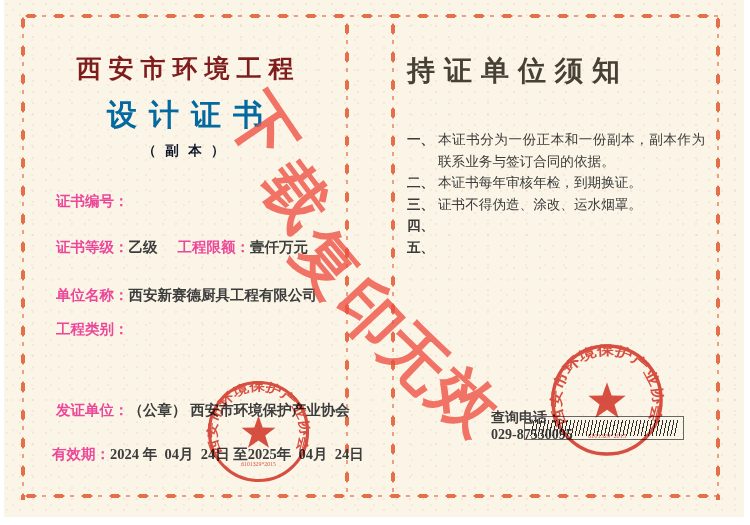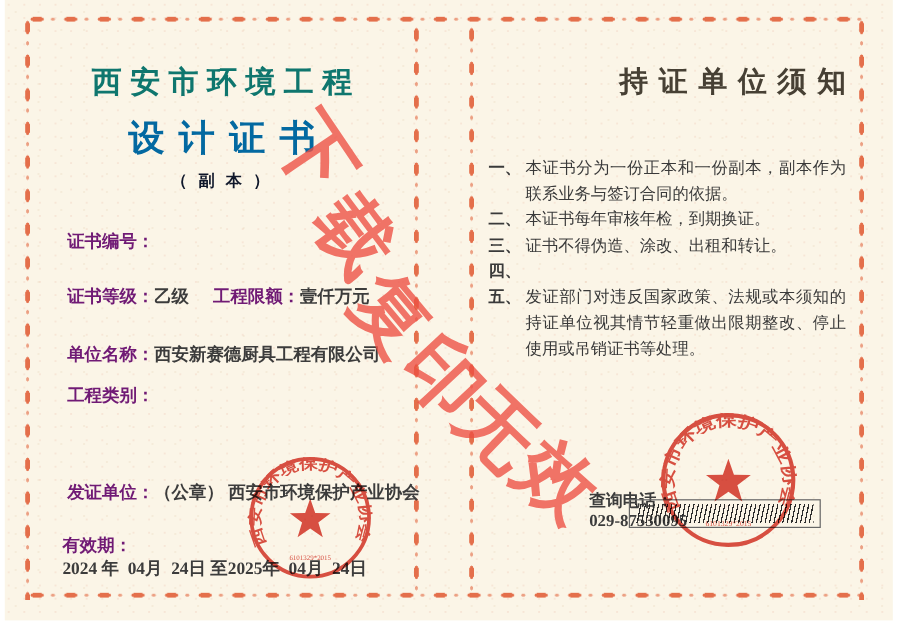--- a/index.html
+++ b/index.html
@@ -33,36 +33,36 @@
   }
   .b-top{left:20px;top:10px;width:700px;}
   .b-bottom{left:20px;top:490px;width:700px;}
   .b-left{left:17px;top:12px;height:488px;}
   .b-right{left:712px;top:12px;height:488px;}
   .b-div1{left:341px;top:18px;height:478px;}
   .b-div2{left:387px;top:18px;height:478px;}
 
   
   .l-title1{position:absolute;left:28px;top:52px;width:314px;text-align:center;
-    font-size:25px;font-weight:700;letter-spacing:7px;text-indent:7px;color:#0f766e;}
+    font-size:25px;font-weight:700;letter-spacing:7px;text-indent:7px;color:#7f1d1d;}
   .l-title2{position:absolute;left:28px;top:95px;width:314px;text-align:center;
     font-size:30px;font-weight:700;letter-spacing:12px;text-indent:12px;color:#0369a1;}
   .l-sub{position:absolute;left:28px;top:142px;width:314px;text-align:center;
     font-size:13.5px;font-weight:600;letter-spacing:3px;color:#0f172a;}
   .row{position:absolute;left:56px;font-size:14.5px;color:#3c3c3c;display:flex;white-space:pre;}
-  .row .lab{font-weight:700;color:#701a75;}
+  .row .lab{font-weight:700;color:#ec4899;}
   .row .val{font-weight:600;}
   .r1{top:192px;} .r2{top:238px;text-align:center;} .r3{top:286px;} .r4{top:320px;white-space:normal;}
-  .r5{top:401px;} .r6{top:445px;left:52px;flex-direction:column;}
+  .r5{top:401px;} .r6{top:445px;left:52px;}
   .pair2{margin-left:20px;}
   .cat-val{line-height:18px;font-weight:600;}
 
   
-  .r-title{position:absolute;left:398px;top:52px;width:316px;text-align:right;
-    font-size:24px;font-weight:700;letter-spacing:9px;text-indent:9px;color:#474034;}
+  .r-title{position:absolute;left:398px;top:52px;width:316px;text-align:left;
+    font-size:28px;font-weight:700;letter-spacing:9px;text-indent:9px;color:#474034;}
   .notices{position:absolute;left:407px;top:129px;width:298px;margin:0;padding:0;list-style:none;}
   .notices li{display:flex;font-size:13.6px;line-height:21.5px;color:#3a3a3a;font-weight:500;}
   .notices .num{width:31px;flex:none;font-weight:600;}
   .notices .txt{flex:1;text-align:justify;}
   .phone-row{position:absolute;left:477px;top:393px;font-size:14px;font-weight:600;color:#3c3c3c;white-space:pre;}
   .barcode{
     position:absolute;left:524px;top:416px;width:160px;height:24px;
     border:1px solid #666;background:
       repeating-linear-gradient(102deg, #2c2c2c 0 1px, rgba(0,0,0,0) 1px 3.6px);
     background-origin:content-box;padding:3px 5px;box-sizing:border-box;background-clip:content-box;
@@ -141,28 +141,27 @@
     <li>
       <span class="num">一、</span>
       <span class="txt">本证书分为一份正本和一份副本，副本作为联系业务与签订合同的依据。</span>
     </li>
     <li>
       <span class="num">二、</span>
       <span class="txt">本证书每年审核年检，到期换证。</span>
     </li>
     <li>
       <span class="num">三、</span>
-      <span class="txt">证书不得伪造、涂改、出租和转让。</span>
+      <span class="txt">证书不得伪造、涂改、运水烟罩。</span>
     </li>
     <li>
       <span class="num">四、</span>
     </li>
     <li>
       <span class="num">五、</span>
-      <span class="txt">发证部门对违反国家政策、法规或本须知的持证单位视其情节轻重做出限期整改、停止使用或吊销证书等处理。</span>
     </li>
   </ol>
 
   <div class="phone-row">
     <span>查询电话：</span>
     <span>029-87530095</span>
   </div>
 
   <div class="barcode"></div>
 </div>

